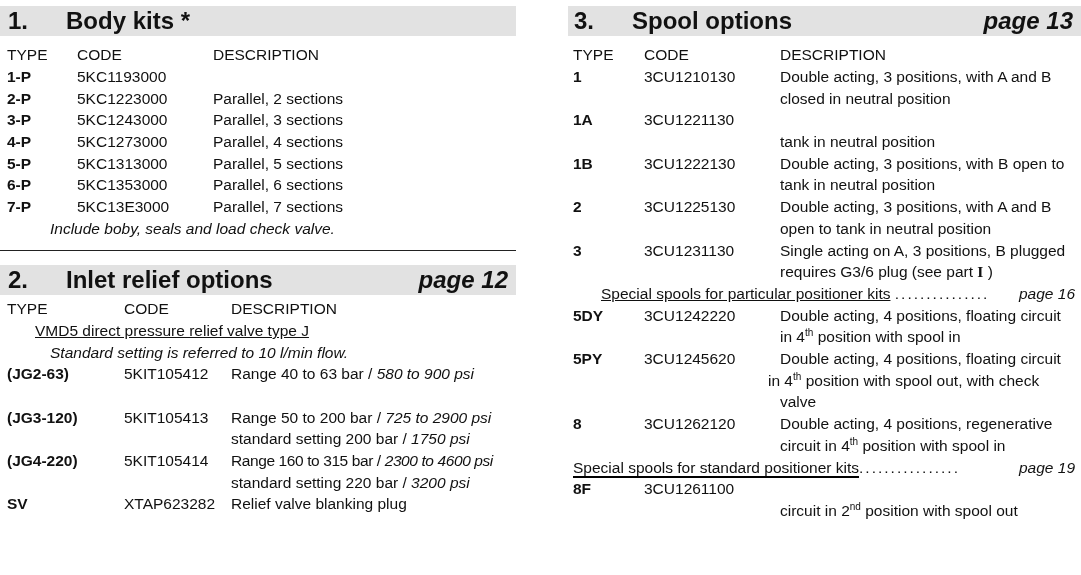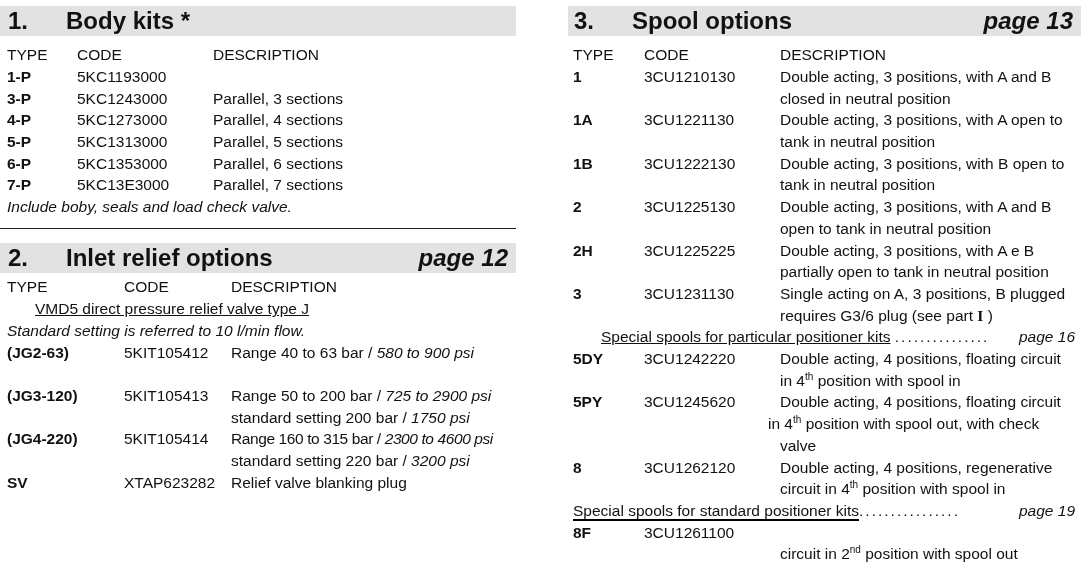--- a/index.html
+++ b/index.html
@@ -15,21 +15,21 @@
     font-weight: bold; font-size: 24px; line-height: 30px;
   }
   .sec-head .num { position: absolute; left: 8px; }
   .sec-head .title { position: absolute; left: 66px; }
   #right .sec-head .num { left: 6px; }
   #right .sec-head .title { left: 64px; }
   .sec-head .page { position: absolute; right: 8px; font-style: italic; }
   .row { position: relative; font-size: 15.5px; line-height: 21.7px; }
   .row span { position: absolute; top: 0; white-space: nowrap; }
   .b { font-weight: bold; }
-  .it { font-style: italic; }
+  .it { font-style: italic; margin-left: 43px; }
   .ul { text-decoration: underline; margin-left: 28px; }
   .hr { height: 1px; background: #222; }
   sup { font-size: 10px; line-height: 0; }
   .dots { letter-spacing: 2px; }
 </style>
 </head>
 <body>
 
 <div id="left" class="col">
   <div class="sec-head" style="margin-top:6px;">
@@ -41,20 +41,25 @@
     <span style="left:7px">TYPE</span>
     <span style="left:77px">CODE</span>
     <span style="left:213px">DESCRIPTION</span>
   </div>
   <div>
     <div class="row" style="height:21.7px">
       <span class="b" style="left:7px">1-P</span>
       <span style="left:77px">5KC1193000</span>
     </div>
     <div class="row" style="height:21.7px">
+      <span class="b" style="left:7px">2-P</span>
+      <span style="left:77px">5KC1223000</span>
+      <span style="left:213px">Parallel, 2 sections</span>
+    </div>
+    <div class="row" style="height:21.7px">
       <span class="b" style="left:7px">3-P</span>
       <span style="left:77px">5KC1243000</span>
       <span style="left:213px">Parallel, 3 sections</span>
     </div>
     <div class="row" style="height:21.7px">
       <span class="b" style="left:7px">4-P</span>
       <span style="left:77px">5KC1273000</span>
       <span style="left:213px">Parallel, 4 sections</span>
     </div>
     <div class="row" style="height:21.7px">
@@ -139,40 +144,33 @@
   <div>
     <div class="row" style="height:43.4px">
       <span class="b" style="left:5px">1</span>
       <span style="left:76px">3CU1210130</span>
       <span style="left:212px">Double acting, 3 positions, with A and B</span>
       <span style="left:212px;top:21.7px">closed in neutral position</span>
     </div>
     <div class="row" style="height:43.4px">
       <span class="b" style="left:5px">1A</span>
       <span style="left:76px">3CU1221130</span>
-      <span style="left:212px">Double acting, 3 positions, with A open to</span>
       <span style="left:212px;top:21.7px">tank in neutral position</span>
     </div>
     <div class="row" style="height:43.4px">
       <span class="b" style="left:5px">1B</span>
       <span style="left:76px">3CU1222130</span>
       <span style="left:212px">Double acting, 3 positions, with B open to</span>
       <span style="left:212px;top:21.7px">tank in neutral position</span>
     </div>
     <div class="row" style="height:43.4px">
       <span class="b" style="left:5px">2</span>
       <span style="left:76px">3CU1225130</span>
       <span style="left:212px">Double acting, 3 positions, with A and B</span>
       <span style="left:212px;top:21.7px">open to tank in neutral position</span>
-    </div>
-    <div class="row" style="height:43.4px">
-      <span class="b" style="left:5px">2H</span>
-      <span style="left:76px">3CU1225225</span>
-      <span style="left:212px">Double acting, 3 positions, with A e B</span>
-      <span style="left:212px;top:21.7px">partially open to tank in neutral position</span>
     </div>
     <div class="row" style="height:43.4px">
       <span class="b" style="left:5px">3</span>
       <span style="left:76px">3CU1231130</span>
       <span style="left:212px">Single acting on A, 3 positions, B plugged</span>
       <span style="left:212px;top:21.7px"><span style="position:static">requires G3/6 plug (see part </span><b style="position:static;font-family:'Liberation Serif',serif">I</b><span style="position:static"> )</span></span>
     </div>
   </div>
 
   <div class="row" style="height:21.7px">

